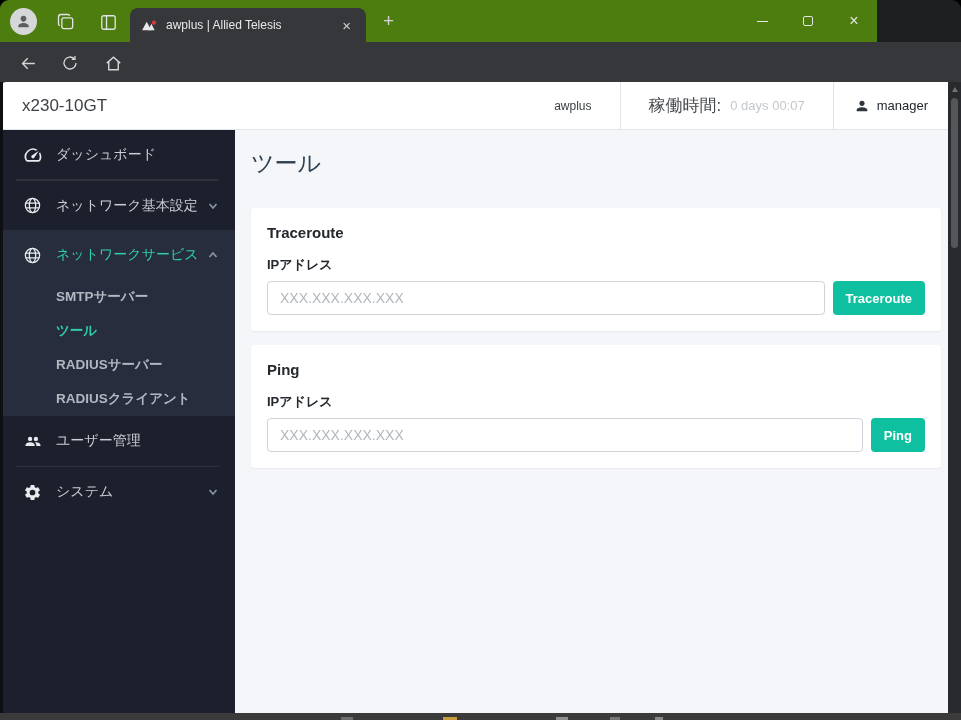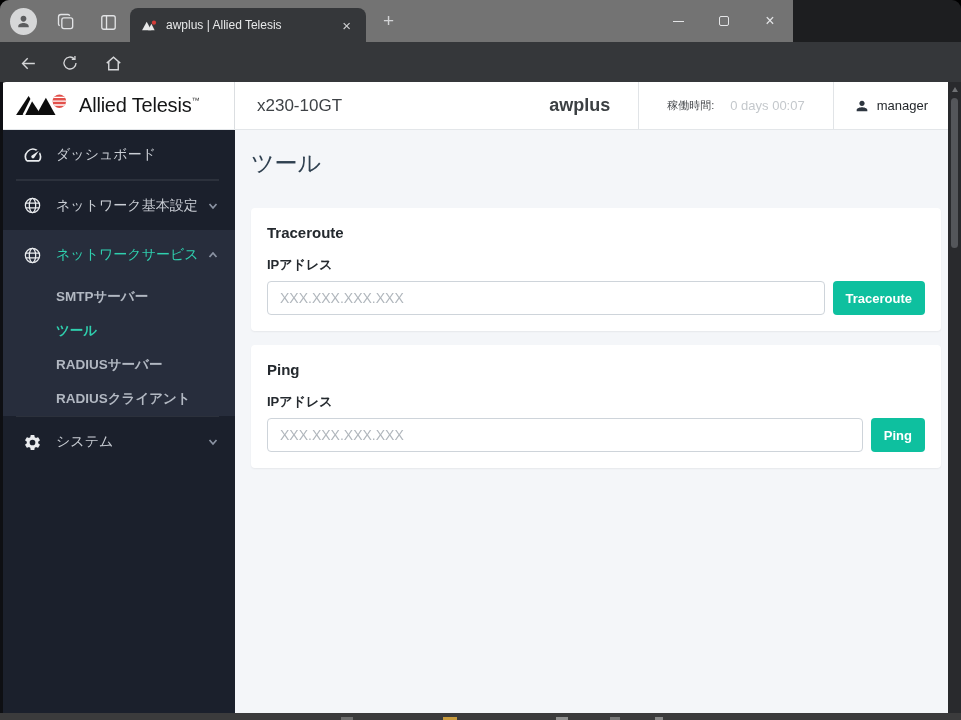--- a/index.html
+++ b/index.html
@@ -1,21 +1,21 @@
 <!DOCTYPE html>
 <html><head>
 <meta charset="utf-8">
 <style>
   * { margin:0; padding:0; box-sizing:border-box; }
   html,body { width:961px; height:720px; overflow:hidden; background:#000; }
   body { font-family:"Liberation Sans","DejaVu Sans",sans-serif; }
   .window { position:relative; width:961px; height:720px; background:#1d1e20; border-radius:9px 9px 0 0; overflow:hidden; }
 
   
-  .titlebar { position:absolute; top:0; left:0; width:793px; height:42px; background:#737373; }
+  .titlebar { position:absolute; top:0; left:0; width:877px; height:42px; background:#4d7c0f; }
   .avatar-btn { position:absolute; left:10px; top:8px; width:27px; height:27px; border-radius:50%; background:#d6d7d8; display:flex; align-items:center; justify-content:center; cursor:pointer; }
   .tb-iconbtn { position:absolute; top:10px; width:24px; height:24px; display:flex; align-items:center; justify-content:center; }
   .tab { position:absolute; left:130px; top:8px; width:236px; height:34px; background:#35373a; border-radius:8px 8px 0 0; display:flex; align-items:center; padding:0 10px 0 12px; }
   .tab-title { color:#e7e8e9; font-size:12px; flex:1; white-space:nowrap; overflow:hidden; margin-left:9px; }
   .tab-close { color:#cfd0d2; font-size:15px; line-height:15px; padding:2px 5px; border-radius:4px; }
   .newtab { position:absolute; left:377px; top:10px; color:#d2d3d5; font-size:19px; font-weight:400; padding:0 6px; }
   .winctl { position:absolute; top:0; height:42px; width:46px; display:flex; align-items:center; justify-content:center; color:#e4e5e7; }
   .winctl.min { right:92px; } .winctl.max { right:46px; } .winctl.cls { right:0; }
   .min-glyph { width:11px; border-top:1px solid #e4e5e7; }
   .max-glyph { width:10px; height:10px; border:1px solid #e4e5e7; border-radius:2px; }
@@ -43,22 +43,22 @@
 
   
   .appheader { position:absolute; top:82px; left:0; width:948px; height:48px; background:#ffffff; border-bottom:1px solid #e3e6e9; display:flex; align-items:center; border-top-left-radius:6px; }
   .brand { width:235px; height:100%; display:flex; align-items:center; padding-left:15px; border-right:1px solid #dbdee1; }
   .brand-text { font-size:20px; color:#141516; margin-left:8px; letter-spacing:-0.2px; white-space:nowrap; }
   .brand-tm { font-size:8px; color:#3c3c3c; vertical-align:9px; }
   .device { font-size:17px; color:#3e4246; padding-left:22px;text-align:center; }
   .ah-right { margin-left:auto; display:flex; align-items:stretch; height:100%; }
   .ah-sec { display:flex; align-items:center; padding:0 28px; }
   .ah-sec + .ah-sec { border-left:1px solid #e1e4e7; }
-  .awplus { font-size:18px; color:#3c4043;font-weight:bold; }
-  .uptime-label { font-size:11px; color:#46494d; margin-right:16px;text-align:right; }
+  .awplus { font-size:12px; color:#3c4043; }
+  .uptime-label { font-size:17px; color:#46494d; margin-right:9px;text-align:right; }
   .uptime-value { font-size:13px; color:#c4c8cc; }
   .user-sec { padding:0 20px; }
   .user-name { font-size:13px; color:#24282c; margin-left:7px; }
 
   
   .sidebar { position:absolute; top:130px; left:0; width:235px; height:583px; background:#1b202c; }
   .side-item { height:49px; display:flex; align-items:center; padding:0 16px 0 22px; color:#caced5; font-size:14px; cursor:pointer; }
   .side-item .slabel { margin-left:13px; }
   .sicon { width:21px; height:21px; display:flex; align-items:center; justify-content:center; flex:none; }
   .chev { margin-left:auto; display:flex; }
@@ -205,39 +205,20 @@
       </span>
       <span class="more-wrap">
         <span>⋯</span>
         <span class="badge">!</span>
       </span>
       <span class="copilot"></span>
     </div>
   </div>
 
   <header class="appheader">
-    <div class="brand">
-      <span style="display:flex;">
-        <svg width="56" height="25" viewBox="0 0 58 26">
-          <polygon points="1,23 14,3 27,23" fill="#0d0d0d"></polygon>
-          <line x1="20" y1="1" x2="9" y2="23" stroke="#ffffff" stroke-width="2.6"></line>
-          <polygon points="22,23 32,5 42,23" fill="#0d0d0d"></polygon>
-          <clipPath id="ballclip">
-              <circle cx="46" cy="8.5" r="7"></circle>
-            </clipPath>
-          <circle cx="46" cy="8.5" r="7" fill="#e2504a"></circle>
-          <g clip-path="url(#ballclip)" stroke="#ffffff" stroke-width="1.4">
-            <line x1="38" y1="4.5" x2="54" y2="4.5"></line>
-              <line x1="38" y1="8.5" x2="54" y2="8.5"></line>
-              <line x1="38" y1="12.5" x2="54" y2="12.5"></line>
-          </g>
-        </svg>
-      </span>
-      <span class="brand-text"><span>Allied Telesis</span><span class="brand-tm">™</span></span>
-    </div>
     <div class="device">x230-10GT</div>
     <div class="ah-right">
       <div class="ah-sec">
           <span class="awplus">awplus</span>
         </div>
       <div class="ah-sec">
         <span class="uptime-label">稼働時間:</span>
         <span class="uptime-value">0 days 00:07</span>
       </div>
       <div class="ah-sec user-sec">
@@ -297,20 +278,31 @@
               <polyline points="2.5,8 6,4 9.5,8" fill="none" stroke="#8b93a3" stroke-width="1.7"></polyline>
             </svg>
         </span>
       </div>
       <div class="sub-item">SMTPサーバー</div>
       <div class="sub-item active">ツール</div>
       <div class="sub-item">RADIUSサーバー</div>
       <div class="sub-item">RADIUSクライアント</div>
     </div>
 
+    <div class="side-item" style="height:50px;">
+      <span class="sicon">
+        <svg width="20" height="20" viewBox="0 0 24 24" fill="#e9ebee">
+            <circle cx="8.5" cy="9.5" r="2.6"></circle>
+            <circle cx="15.5" cy="9.5" r="2.6"></circle>
+            <path d="M8.5 13.5c-2.9 0-5.5 1.4-5.5 3.4V18h11v-1.1c0-2-2.6-3.4-5.5-3.4z"></path>
+            <path d="M15.5 13.5c-.5 0-1 .05-1.5.14 1.2.8 2 1.9 2 3.26V18h5v-1.1c0-2-2.6-3.4-5.5-3.4z"></path>
+          </svg>
+      </span>
+      <span class="slabel">ユーザー管理</span>
+    </div>
     <div class="sdiv"></div>
 
     <div class="side-item" style="height:50px;">
       <span class="sicon">
         <svg width="19" height="19" viewBox="0 0 24 24" fill="#e9ebee">
             <path d="M19.14 12.94c.04-.3.06-.61.06-.94s-.02-.64-.07-.94l2.03-1.58a.49.49 0 0 0 .12-.61l-1.92-3.32a.49.49 0 0 0-.59-.22l-2.39.96a7.1 7.1 0 0 0-1.62-.94l-.36-2.54a.48.48 0 0 0-.48-.41h-3.84a.48.48 0 0 0-.47.41l-.36 2.54c-.59.24-1.13.57-1.62.94l-2.39-.96a.48.48 0 0 0-.59.22L2.74 8.87c-.12.21-.08.47.12.61l2.03 1.58c-.05.3-.09.63-.09.94s.02.64.07.94l-2.03 1.58a.49.49 0 0 0-.12.61l1.92 3.32c.12.22.37.29.59.22l2.39-.96c.5.38 1.03.7 1.62.94l.36 2.54c.05.24.24.41.48.41h3.84c.24 0 .44-.17.47-.41l.36-2.54c.59-.24 1.13-.56 1.62-.94l2.39.96c.22.08.47 0 .59-.22l1.92-3.32a.49.49 0 0 0-.12-.61l-2.01-1.58zM12 15.6a3.6 3.6 0 1 1 0-7.2 3.6 3.6 0 0 1 0 7.2z"></path>
           </svg>
       </span>
       <span class="slabel">システム</span>
       <span class="chev">

